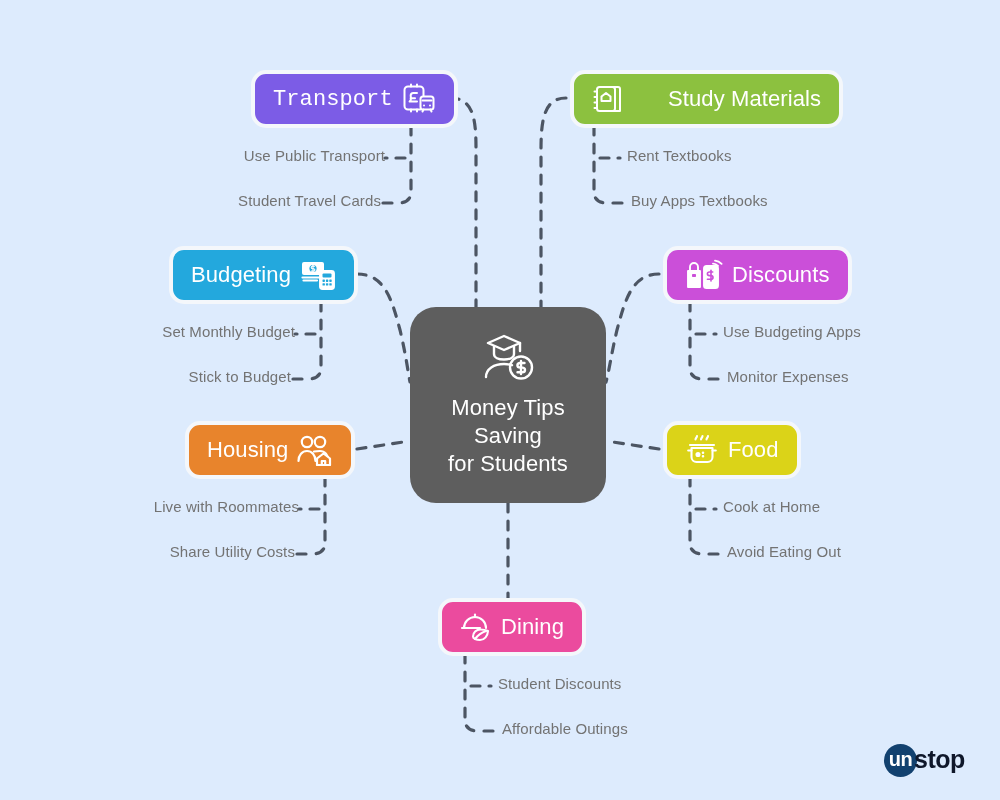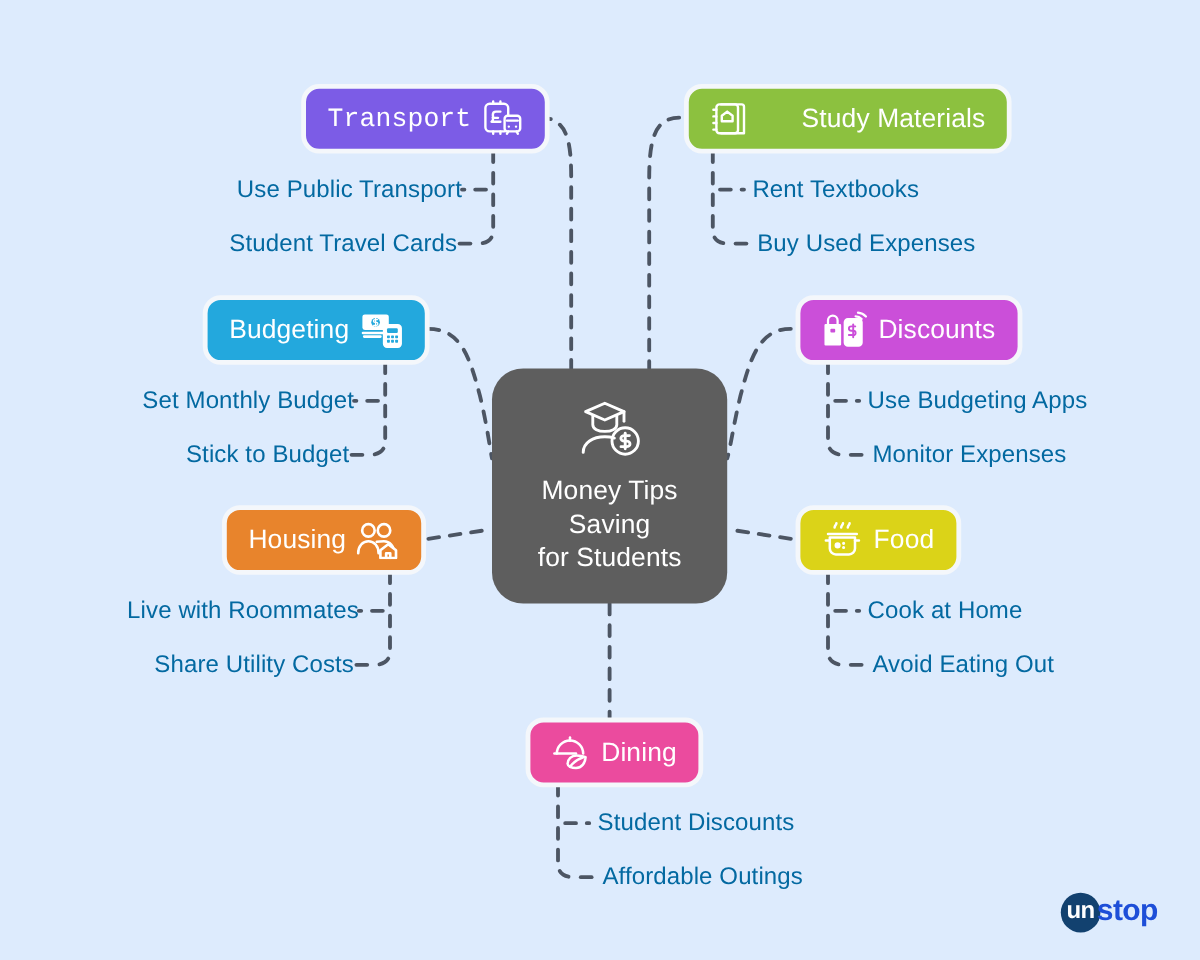--- a/index.html
+++ b/index.html
@@ -78,22 +78,22 @@
   }
   .pill-icon {
     display: flex;
     align-items: center;
     justify-content: center;
   }
 
   
   .sub {
     position: absolute;
-    font-size: 20px;
-    color: #0369a1;
+    font-size: 15px;
+    color: #737373;
     white-space: nowrap;
     z-index: 4;
     letter-spacing: .1px;
   }
   .sub.right { text-align: center; }
   .sub.left  { text-align: right; transform: translateX(-100%); }
 
   
   .logo {
     position: absolute;
@@ -114,21 +114,21 @@
     display: flex;
     align-items: center;
     justify-content: center;
     letter-spacing: -0.5px;
     box-sizing: border-box;
     padding-bottom: 2px;
   }
   .logo-text {
     font-size: 25px;
     font-weight: bold;
-    color: #1d4ed8;
+    color: #0f172a;
     margin-left: -3px;
     letter-spacing: -0.5px;
     padding-bottom: 2px;
   }
 </style>
 </head>
 <body>
 
 <div id="canvas">
 
@@ -219,21 +219,21 @@
       <svg width="32" height="32" viewBox="0 0 32 32" fill="none" stroke="#ffffff" stroke-width="2" stroke-linecap="round" stroke-linejoin="round">
         <path d="M9 4 H26 a2 2 0 0 1 2 2 V28 H9"></path>
         <rect x="5" y="4" width="18" height="24" rx="2.5"></rect>
         <path d="M5 8.5 H2.5 M5 14 H2.5 M5 19.5 H2.5 M5 25 H2.5"></path>
         <path d="M9.5 18 V13.5 L14 10 L18.5 13.5 V18 H9.5 Z"></path>
       </svg>
     </span>
     <span class="pill-label">Study Materials</span>
   </div>
   <div class="sub right" style="left:627px; top:147px;">Rent Textbooks</div>
-  <div class="sub right" style="left:631px; top:192px;">Buy Used Expenses</div>
+  <div class="sub right" style="left:631px; top:192px;">Buy Apps Textbooks</div>
 
   <div class="pill" style="left:169px; top:246px; background:#23a8dd;">
     <span class="pill-label">Budgeting</span>
     <span class="pill-icon">
       <svg width="36" height="32" viewBox="0 0 36 32" fill="none" stroke="#ffffff" stroke-width="1.9" stroke-linecap="round" stroke-linejoin="round">
         <rect x="2" y="3" width="22" height="13" rx="2" fill="#ffffff" stroke="none"></rect>
         <circle cx="13" cy="9.5" r="3.6" fill="#23a8dd" stroke="none"></circle>
         <path d="M14.6 7.3 h-2 c-.8 0-1.4 .5-1.4 1.2 s.6 1.2 1.4 1.2 h.9 c.8 0 1.4 .5 1.4 1.2 s-.6 1.2-1.4 1.2 H11.3" stroke="#ffffff" stroke-width="1.1" fill="none"></path>
         <path d="M13 6.2 V12.8" stroke="#ffffff" stroke-width="1.1"></path>
         <path d="M2.5 18.5 H19 M3.5 21.5 H17" stroke-width="2.2"></path>

